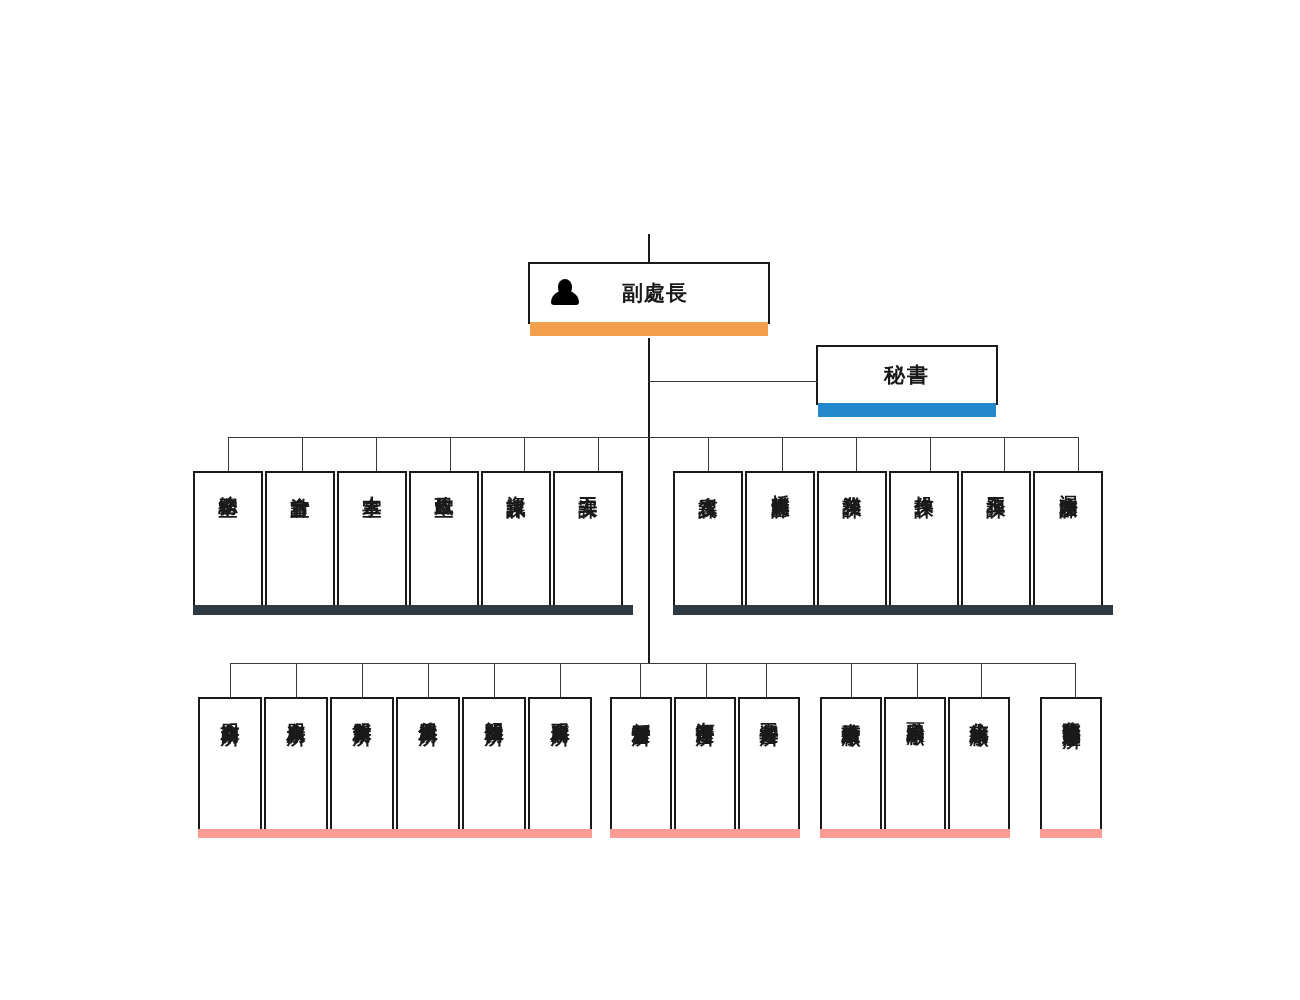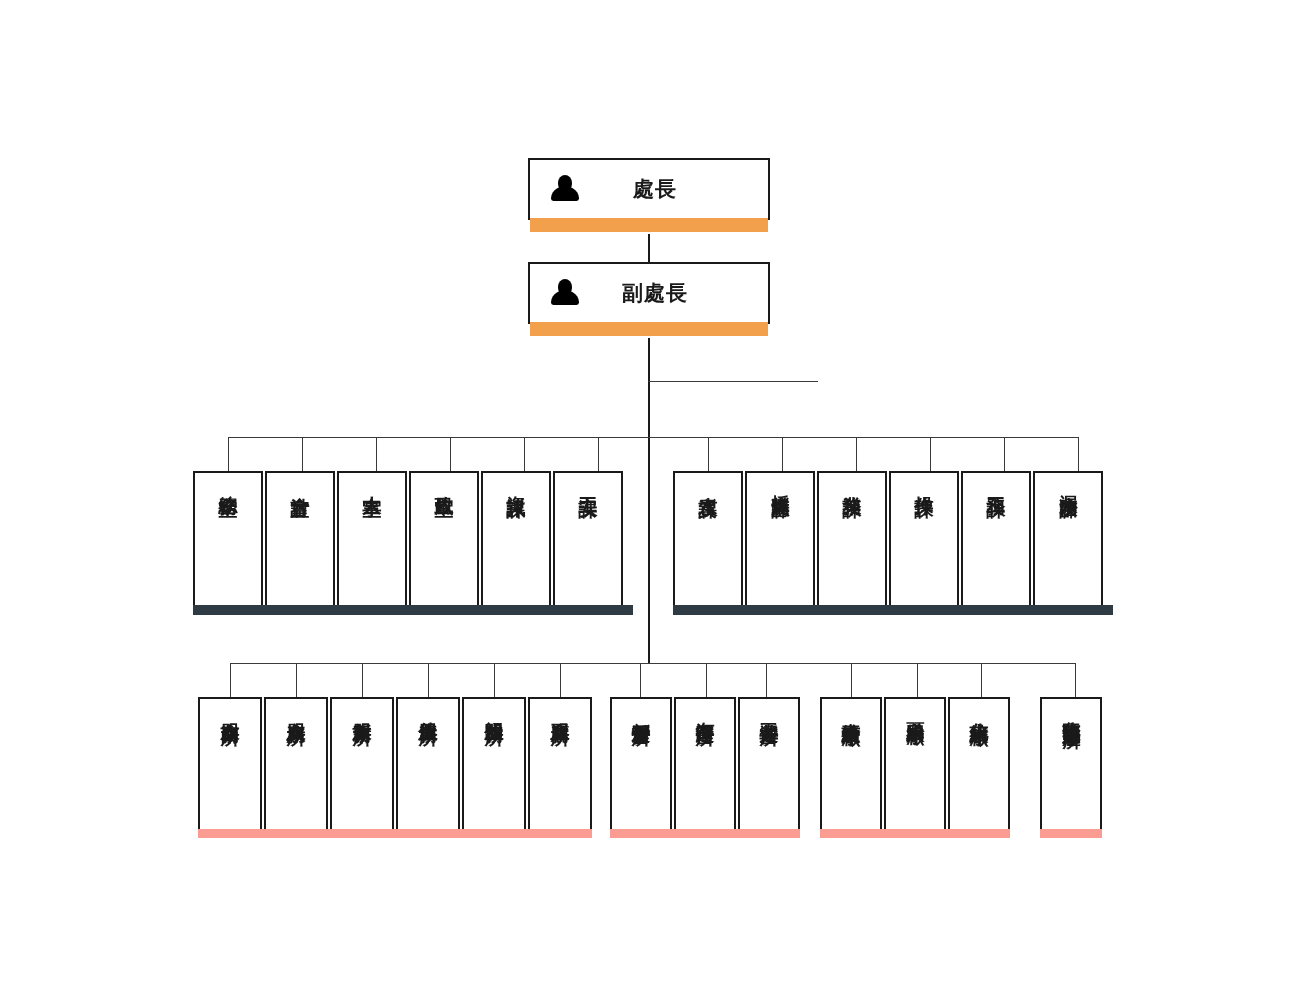--- a/index.html
+++ b/index.html
@@ -133,38 +133,34 @@
   }
   .line-v.thin { width: 1px; background: #3a3a3a; }
   .line-h.thin { height: 1px; background: #3a3a3a; }
 </style>
 </head>
 <body>
 
 <div id="chart-root">
 
 
-  <div class="node exec" style="left:528px; top:158px; width:242px;">
-    <span class="person-icon">
-      <span class="head"></span>
-        <span class="body"></span>
-    </span>
-    <span class="exec-label">處長</span>
-    <span class="accent" style="background:#F3A04C;"></span>
-  </div>
 
   <div class="node exec" style="left:528px; top:262px; width:242px;">
     <span class="person-icon">
       <span class="head"></span>
         <span class="body"></span>
     </span>
     <span class="exec-label">副處長</span>
     <span class="accent" style="background:#F3A04C;"></span>
   </div>
 
+  <div class="node" style="left:816px; top:345px; width:182px; height:60px;">
+    <span class="plain-label">秘書</span>
+    <span class="accent" style="background:#2489CC;"></span>
+  </div>
 
   <div class="line-v" style="left:648px; top:234px; height:28px;"></div>
 
   <div class="line-v" style="left:648px; top:338px; height:326px;"></div>
 
   <div class="line-h thin" style="left:648px; top:381px; width:170px;"></div>
 
   <div class="line-h thin" style="left:228px; top:437px; width:850px;"></div>
 
   <div class="line-v thin" style="left:228px; top:437px; height:34px;"></div>

